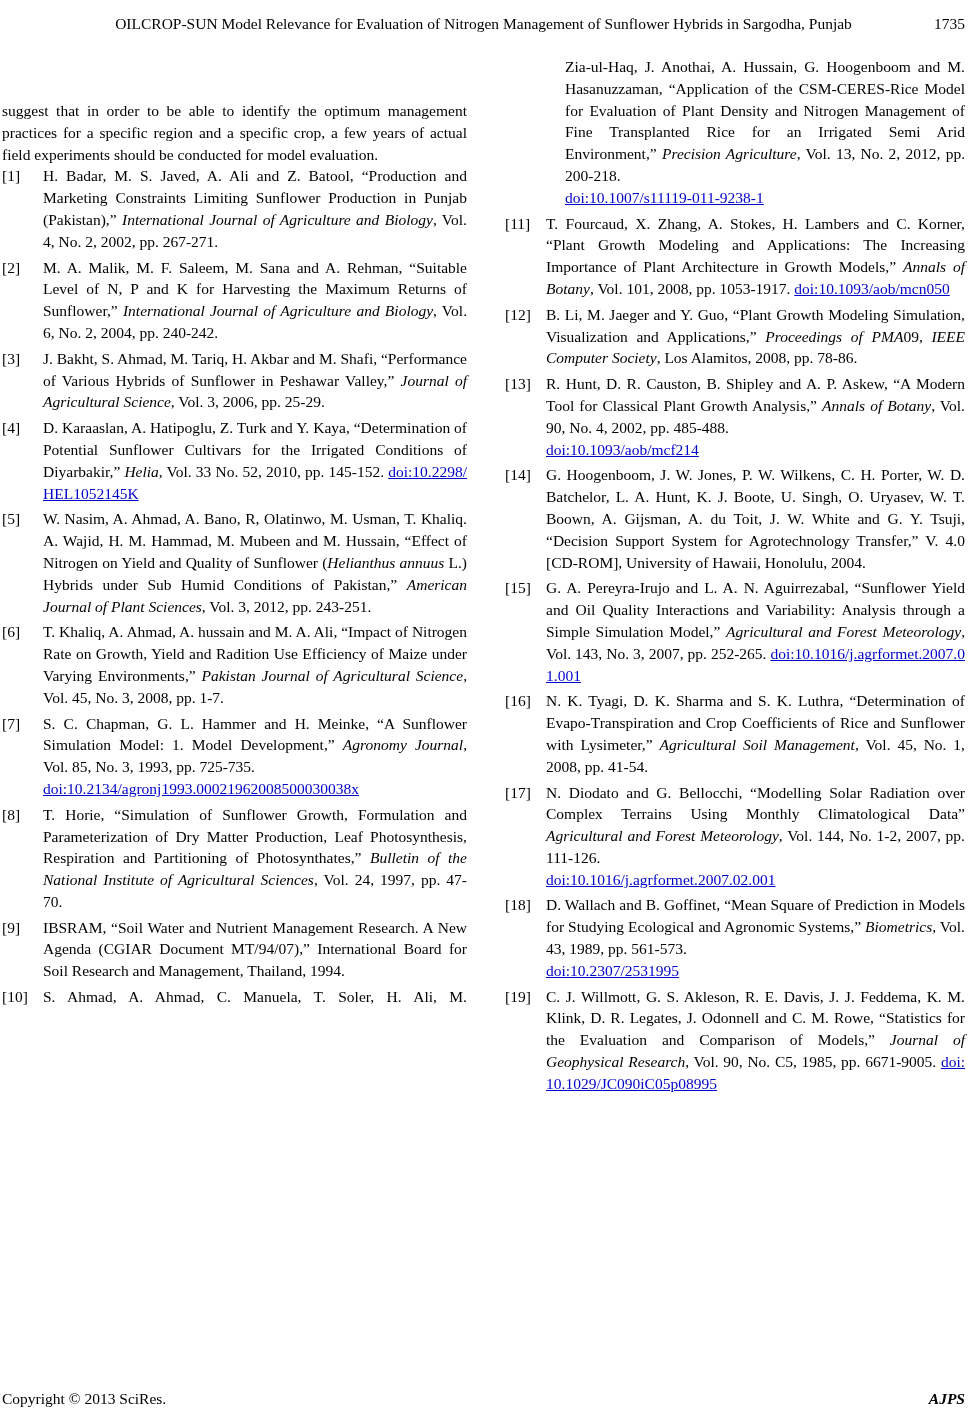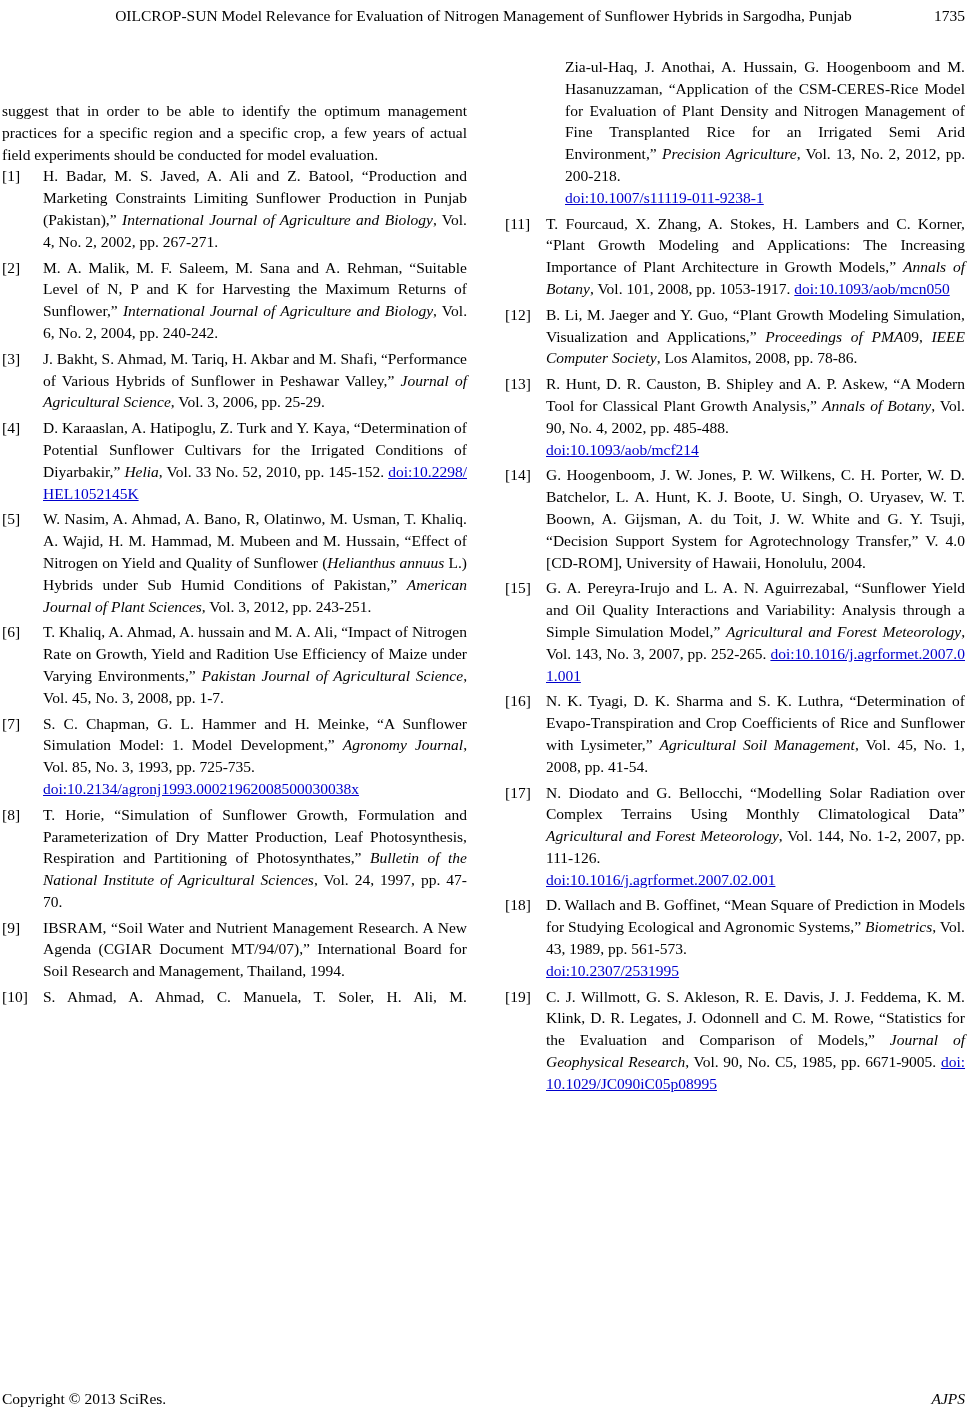--- a/index.html
+++ b/index.html
@@ -7,21 +7,21 @@
     position: relative;
     width: 968px;
     height: 1414px;
     background: #ffffff;
     color: #000000;
     font-family: "Liberation Serif", "DejaVu Serif", serif;
     overflow: hidden;
   }
   .running-head {
     position: absolute;
-    top: 5px; left: 2px; right: 3px;
+    top: 13px; left: 2px; right: 3px;
     height: 22px;
     font-size: 15.5px;
     line-height: 22px;
   }
   .running-title { text-align: center; }
   .page-number { position: absolute; right: 0; top: 0; }
 
   .page-body {
     position: absolute;
     top: 56px; left: 2px; right: 3px;
@@ -59,21 +59,21 @@
 
   .page-footer {
     position: absolute;
     bottom: 5px; left: 2px; right: 3px;
     display: flex;
     justify-content: space-between;
     font-size: 15.5px;
     line-height: 20px;
     gap: 35px;
   }
-  .journal-abbrev { font-weight: 400; font-style: italic; margin-left: 32px; }
+  .journal-abbrev { font-weight: 700; font-style: italic; margin-left: 32px; }
 </style>
 </head>
 <body>
 
 <div class="page">
 
   <header class="running-head">
     <div class="running-title">OILCROP-SUN Model Relevance for Evaluation of Nitrogen Management of Sunflower Hybrids in Sargodha, Punjab</div>
     <div class="page-number">1735</div>
   </header>

